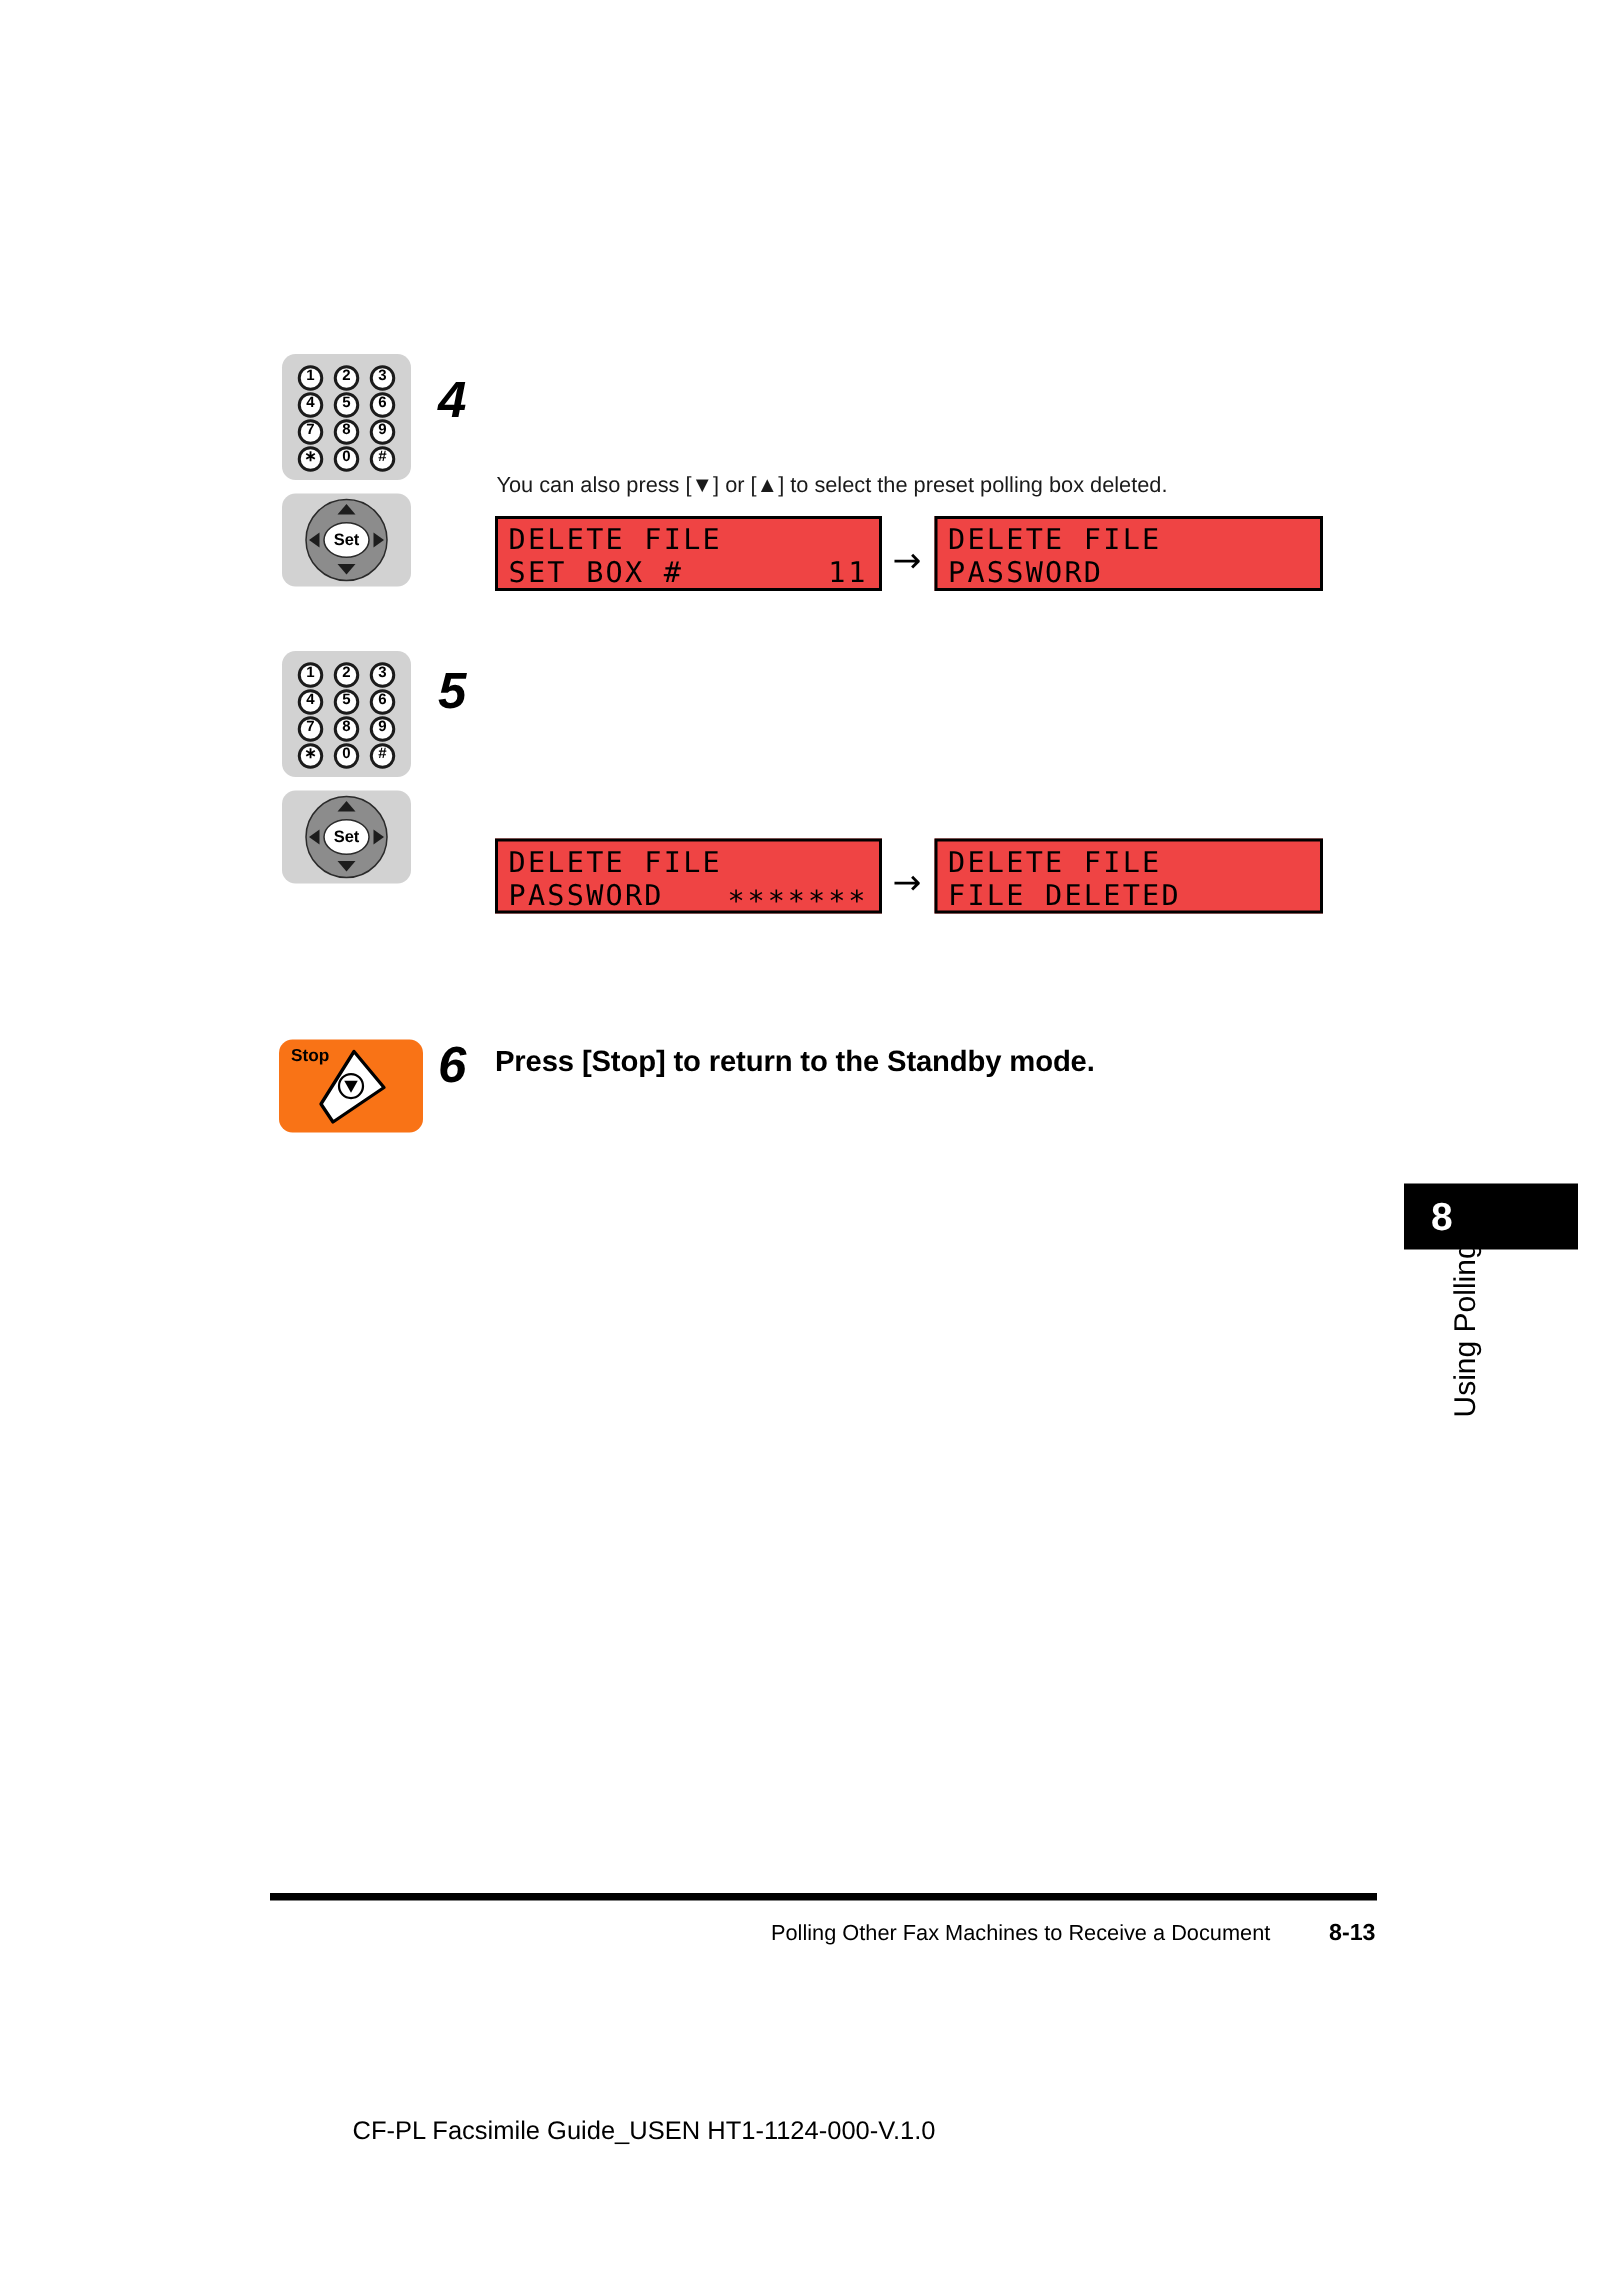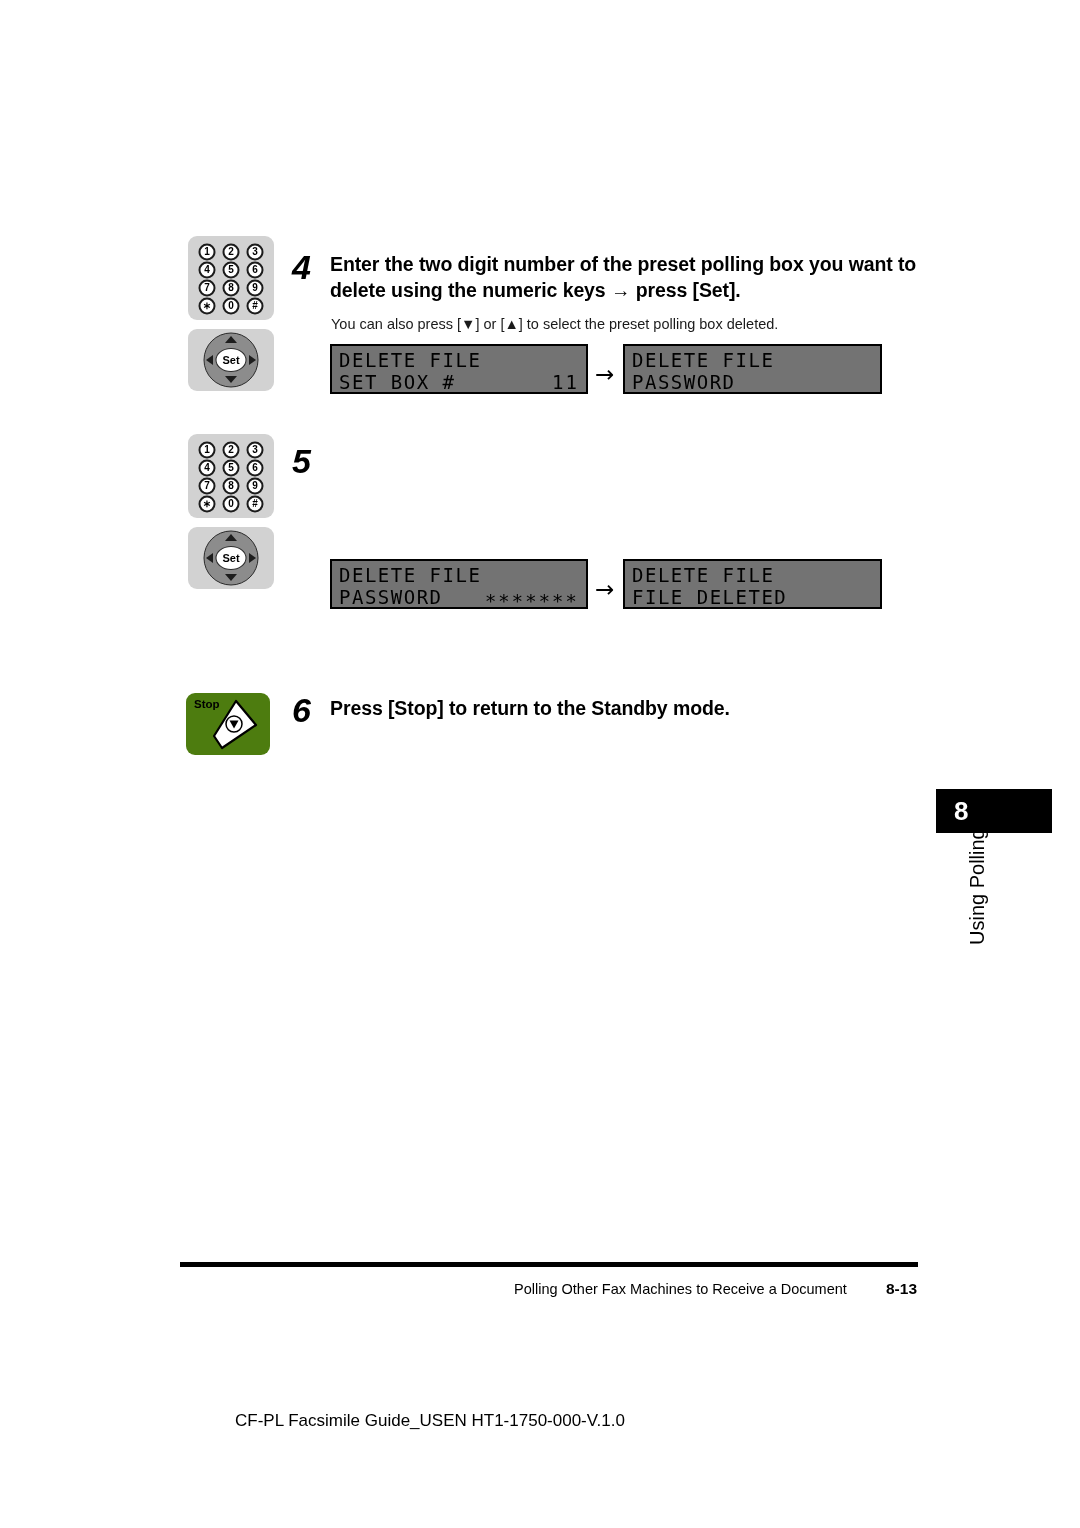--- a/index.html
+++ b/index.html
@@ -132,39 +132,39 @@
     z-index: 3;
   }
   .tri-up    { border-left: 6px solid transparent; border-right: 6px solid transparent; border-bottom: 7px solid #1d1d1d; }
   .tri-down  { border-left: 6px solid transparent; border-right: 6px solid transparent; border-top: 7px solid #1d1d1d; }
   .tri-left  { border-top: 5px solid transparent; border-bottom: 5px solid transparent; border-right: 7px solid #1d1d1d; }
   .tri-right { border-top: 5px solid transparent; border-bottom: 5px solid transparent; border-left: 7px solid #1d1d1d; }
 
   
   .stopbtn {
     position: absolute;
-    width: 84px;
+    width: 96px;
     height: 62px;
-    background: #4d7c0f;
+    background: #f97316;
     border-radius: 9px;
     box-sizing: border-box;
   }
   .stopbtn .lbl {
     position: absolute;
     left: 8px;
     top: 5px;
     font-size: 11.5px;
     font-weight: bold;
     color: #000;
   }
 
   
   .lcd {
     position: absolute;
-    background: #737373;
+    background: #ef4444;
     border: 2.6px solid #000000;
     box-sizing: border-box;
     padding: 3px 7px 1px 7px;
     font-family: "DejaVu Sans Mono", monospace;
     font-size: 19px;
     line-height: 22px;
     letter-spacing: 1.5px;
     color: #000;
     overflow: hidden;
   }
@@ -278,21 +278,20 @@
   <div class="setpad" style="left:188px; top:329px;">
     <div class="disc"></div>
     <div class="tri tri-up" style="left:37px; top:7px;"></div>
     <div class="tri tri-down" style="left:37px; top:47px;"></div>
     <div class="tri tri-left" style="left:18px; top:26px;"></div>
     <div class="tri tri-right" style="left:61px; top:26px;"></div>
     <div class="center">Set</div>
   </div>
 
   <div class="step-num" style="left:292px; top:250px;">4</div>
-  <div class="step-title" style="left:330px; top:251px; width:600px;">Enter the two digit number of the preset polling box you want to delete using the numeric keys → press [Set].</div>
   <div class="note" style="left:331px; top:313px; width:600px;">You can also press [▼] or [▲] to select the preset polling box deleted.</div>
 
   <div class="lcd" style="left:330px; top:344px; width:258px; height:50px;">
     <div class="lcd-line">
       <span class="l">DELETE FILE</span>
       <span class="r"></span>
     </div>
     <div class="lcd-line">
       <span class="l">SET BOX #</span>
       <span class="r">11</span>
@@ -401,15 +400,15 @@
 
   <div class="chapter-tab" style="left:936px; top:789px;">
     <span>8</span>
   </div>
   <div class="chapter-label" style="left:966px; top:945px;">Using Polling</div>
 
   <div class="footer-rule" style="left:180px; top:1262px; width:738px; height:4.5px;"></div>
   <div class="footer-text" style="left:514px; top:1281px;">Polling Other Fax Machines to Receive a Document</div>
   <div class="footer-page" style="left:886px; top:1280px;">8-13</div>
 
-  <div class="doc-caption" style="left:235px; top:1411px;">CF-PL Facsimile Guide_USEN HT1-1750-000-V.1.0</div>
+  <div class="doc-caption" style="left:235px; top:1411px;">CF-PL Facsimile Guide_USEN HT1-1124-000-V.1.0</div>
 
 </div>
 
 </body></html>

